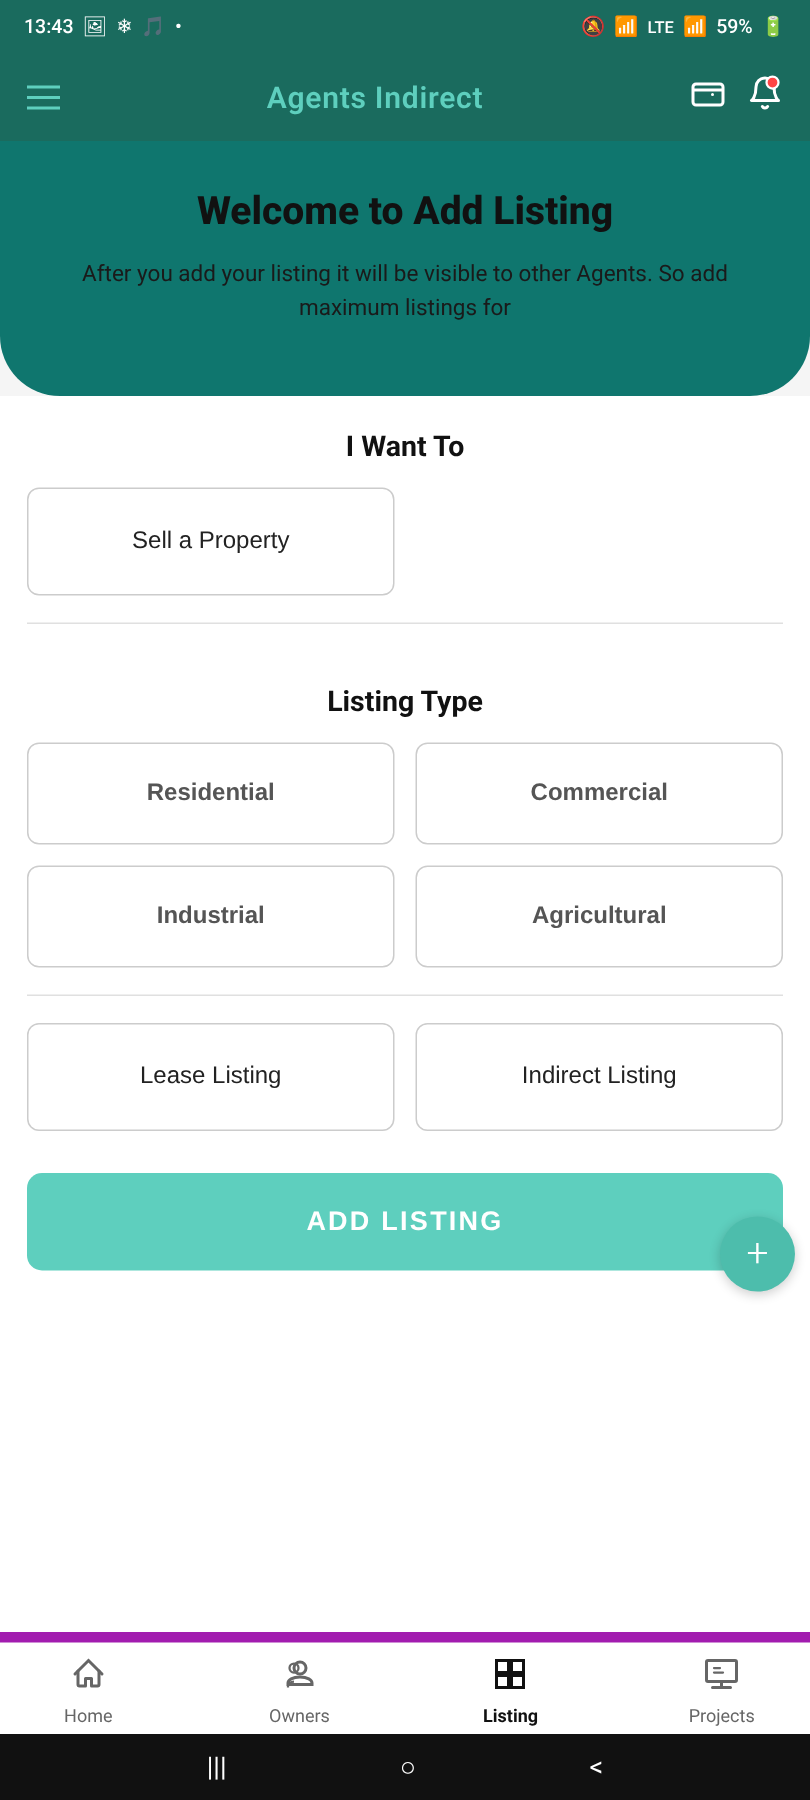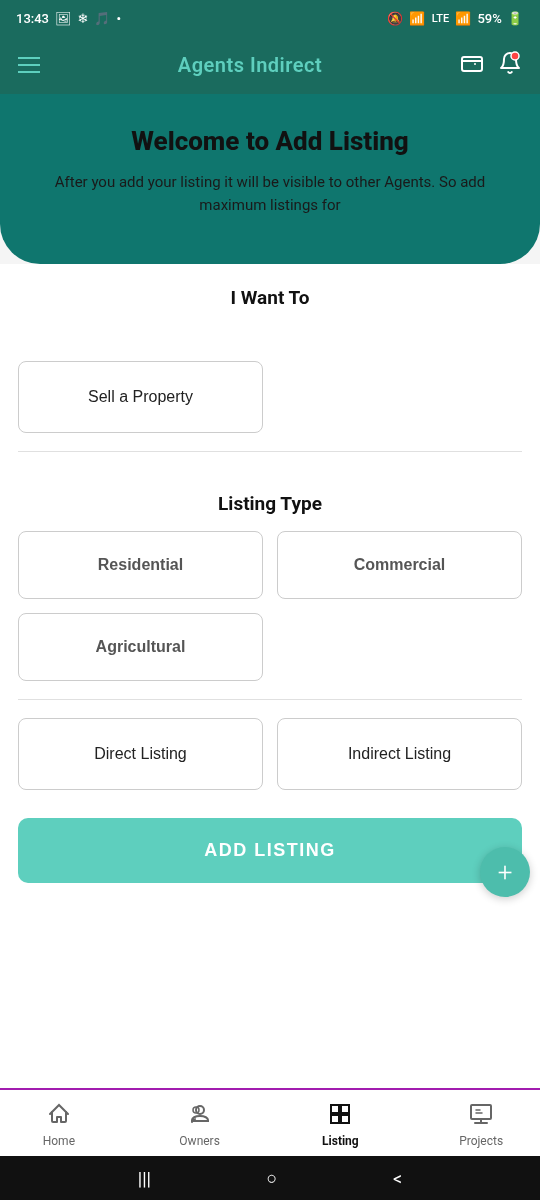--- a/index.html
+++ b/index.html
@@ -115,21 +115,20 @@
       font-size: 16px;
       font-weight: 500;
       color: #222;
       text-align: center;
       cursor: pointer;
       line-height: 1.4;
       min-height: 72px;
       display: flex;
       align-items: center;
       justify-content: center;
-      margin-top: 36px;
     }
 
     .divider {
       border: none;
       border-top: 1px solid #e0e0e0;
       margin: 18px 0;
     }
 
     .listing-type-grid {
       display: grid;
@@ -216,21 +215,21 @@
       cursor: pointer;
       box-shadow: 0 2px 8px rgba(0,0,0,0.2);
     }
 
     
     .bottom-nav {
       background: white;
       display: flex;
       justify-content: space-around;
       align-items: center;
-      border-top: 2px solid #a21caf;
+      border-top: 7px solid #a21caf;
       padding: 10px 0 6px 0;
       height: 68px;
       gap: 23px;
     }
 
     .nav-item {
       display: flex;
       flex-direction: column;
       align-items: center;
       gap: 3px;
@@ -322,27 +321,28 @@
   <div class="btn-grid-2">
     <button class="option-btn">Sell a Property</button>
   </div>
 
   <hr class="divider">
 
   <div class="section-title">Listing Type</div>
   <div class="listing-type-grid">
     <button class="listing-type-btn">Residential</button>
     <button class="listing-type-btn">Commercial</button>
+    <button class="listing-type-btn">Industrial</button>
     <button class="listing-type-btn">Agricultural</button>
   </div>
 
   <hr class="divider">
 
   <div class="direct-indirect-grid">
-    <button class="direct-indirect-btn">Direct Listing</button>
+    <button class="direct-indirect-btn">Lease Listing</button>
     <button class="direct-indirect-btn">Indirect Listing</button>
   </div>
 
   <div class="add-listing-container">
     <button class="add-listing-btn">ADD LISTING</button>
     <div class="fab-btn">+</div>
   </div>
 
 </div>
 

